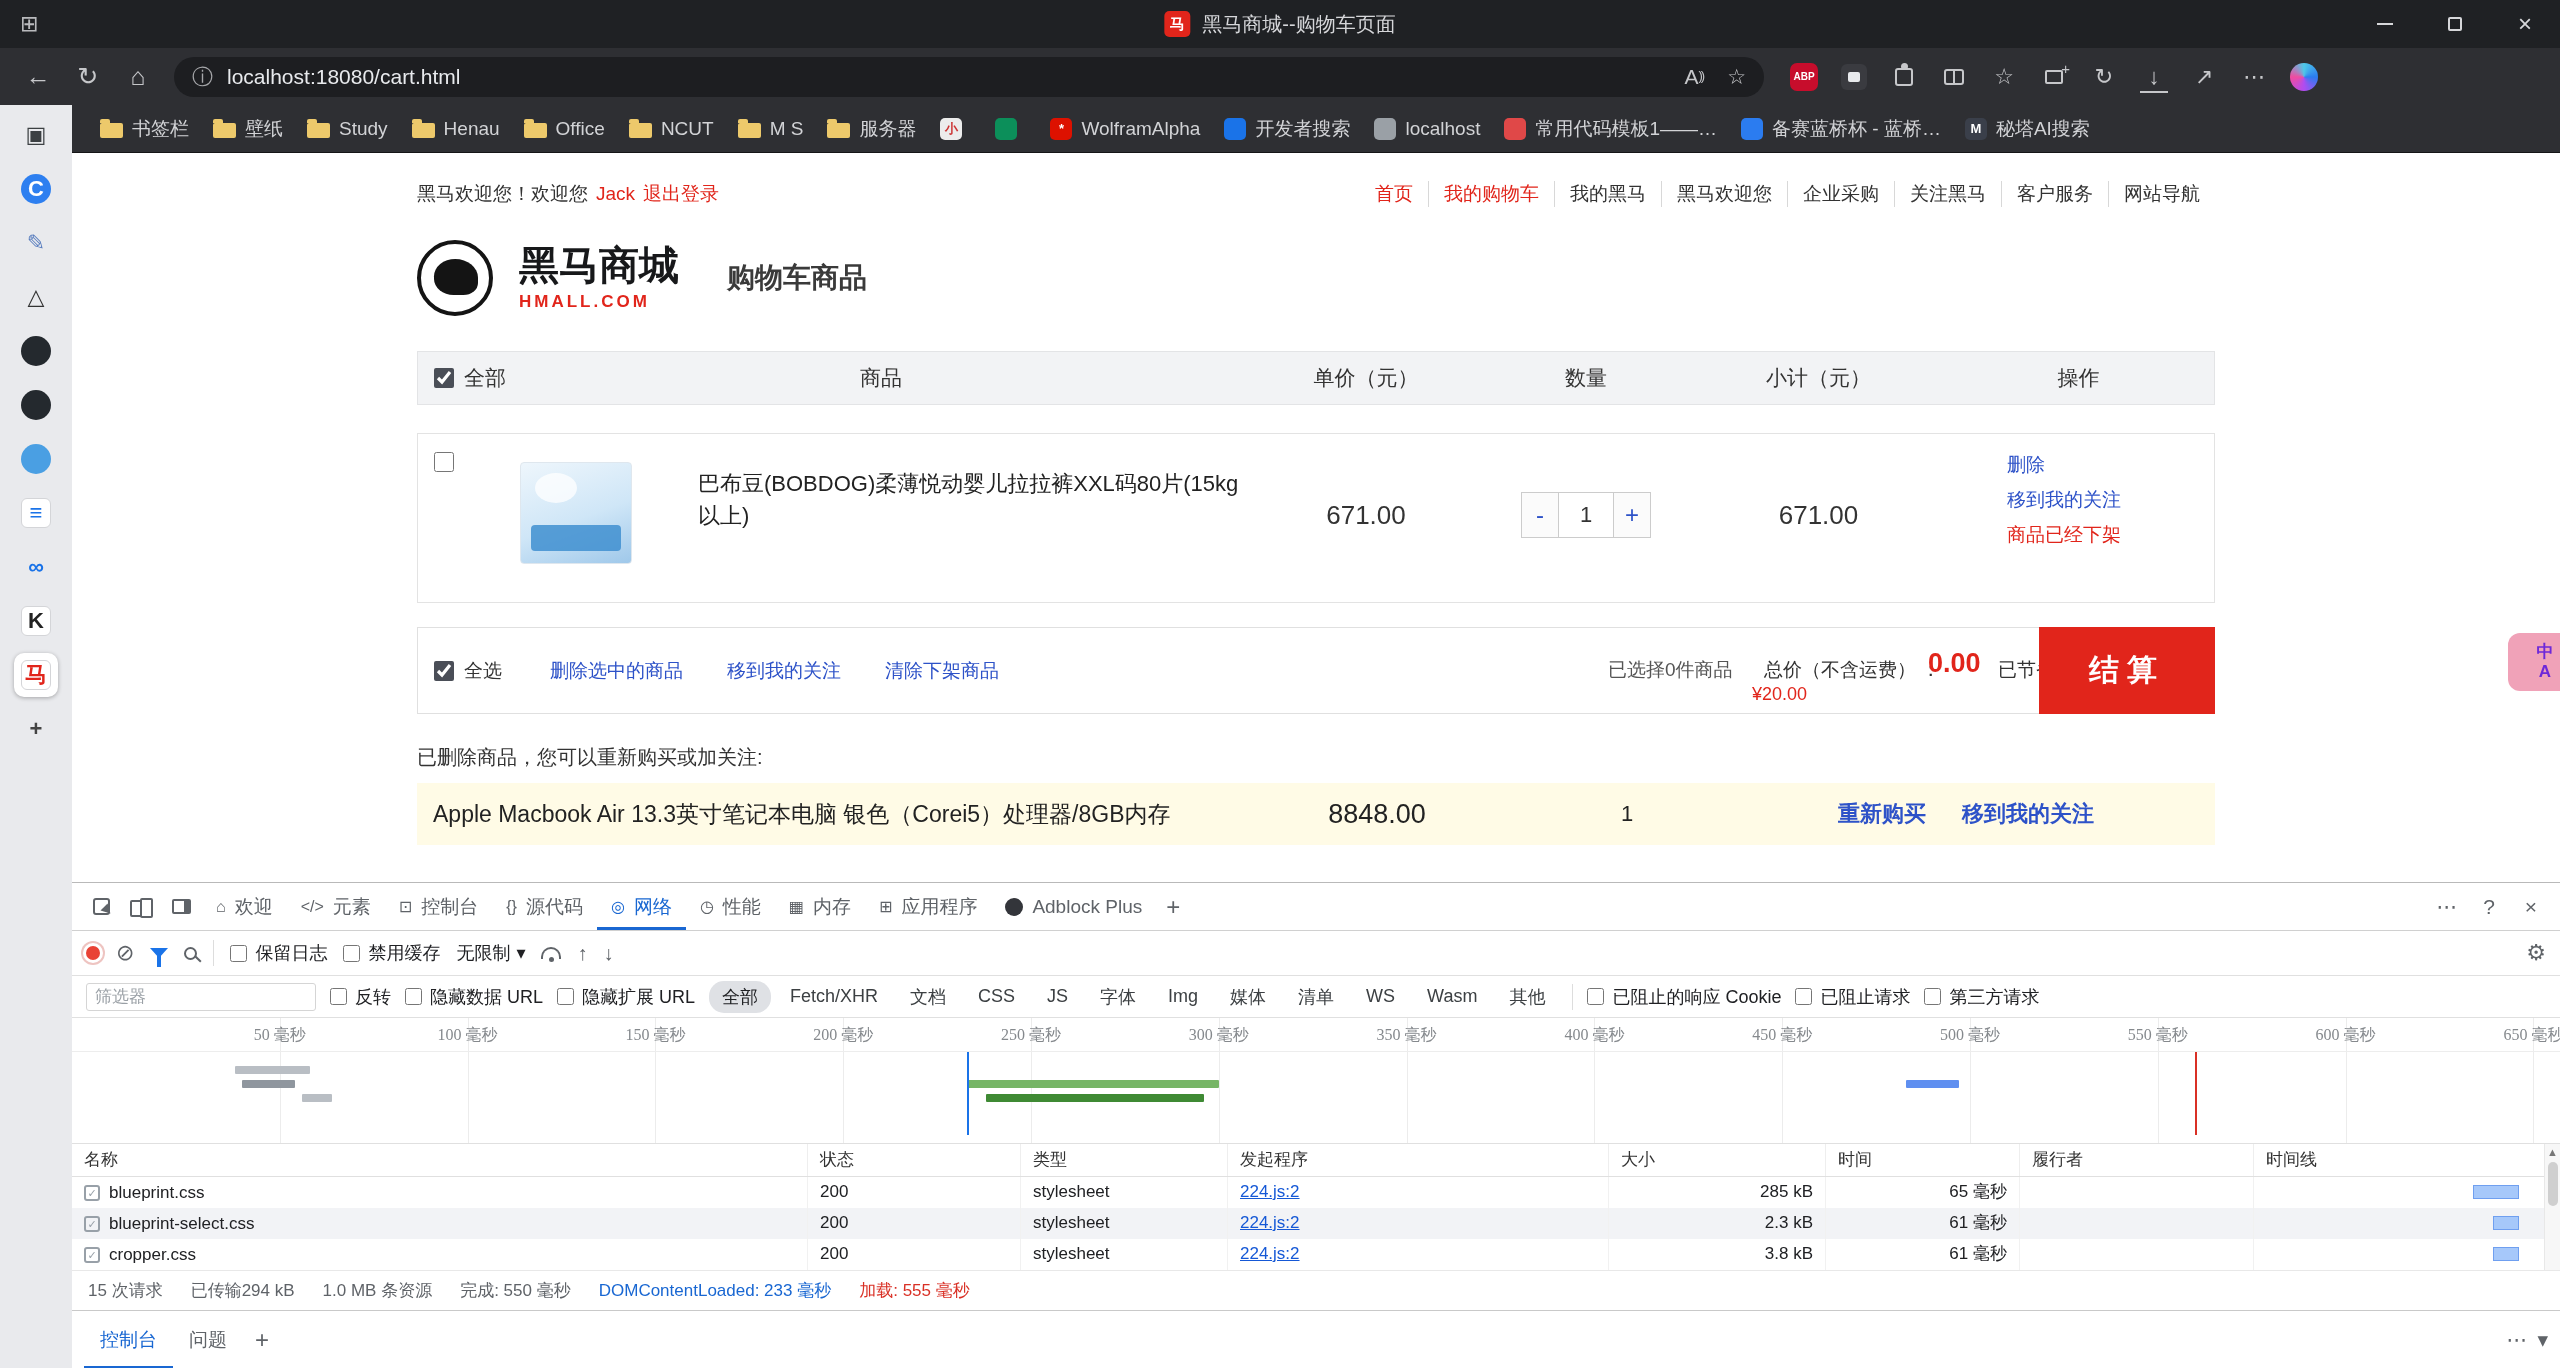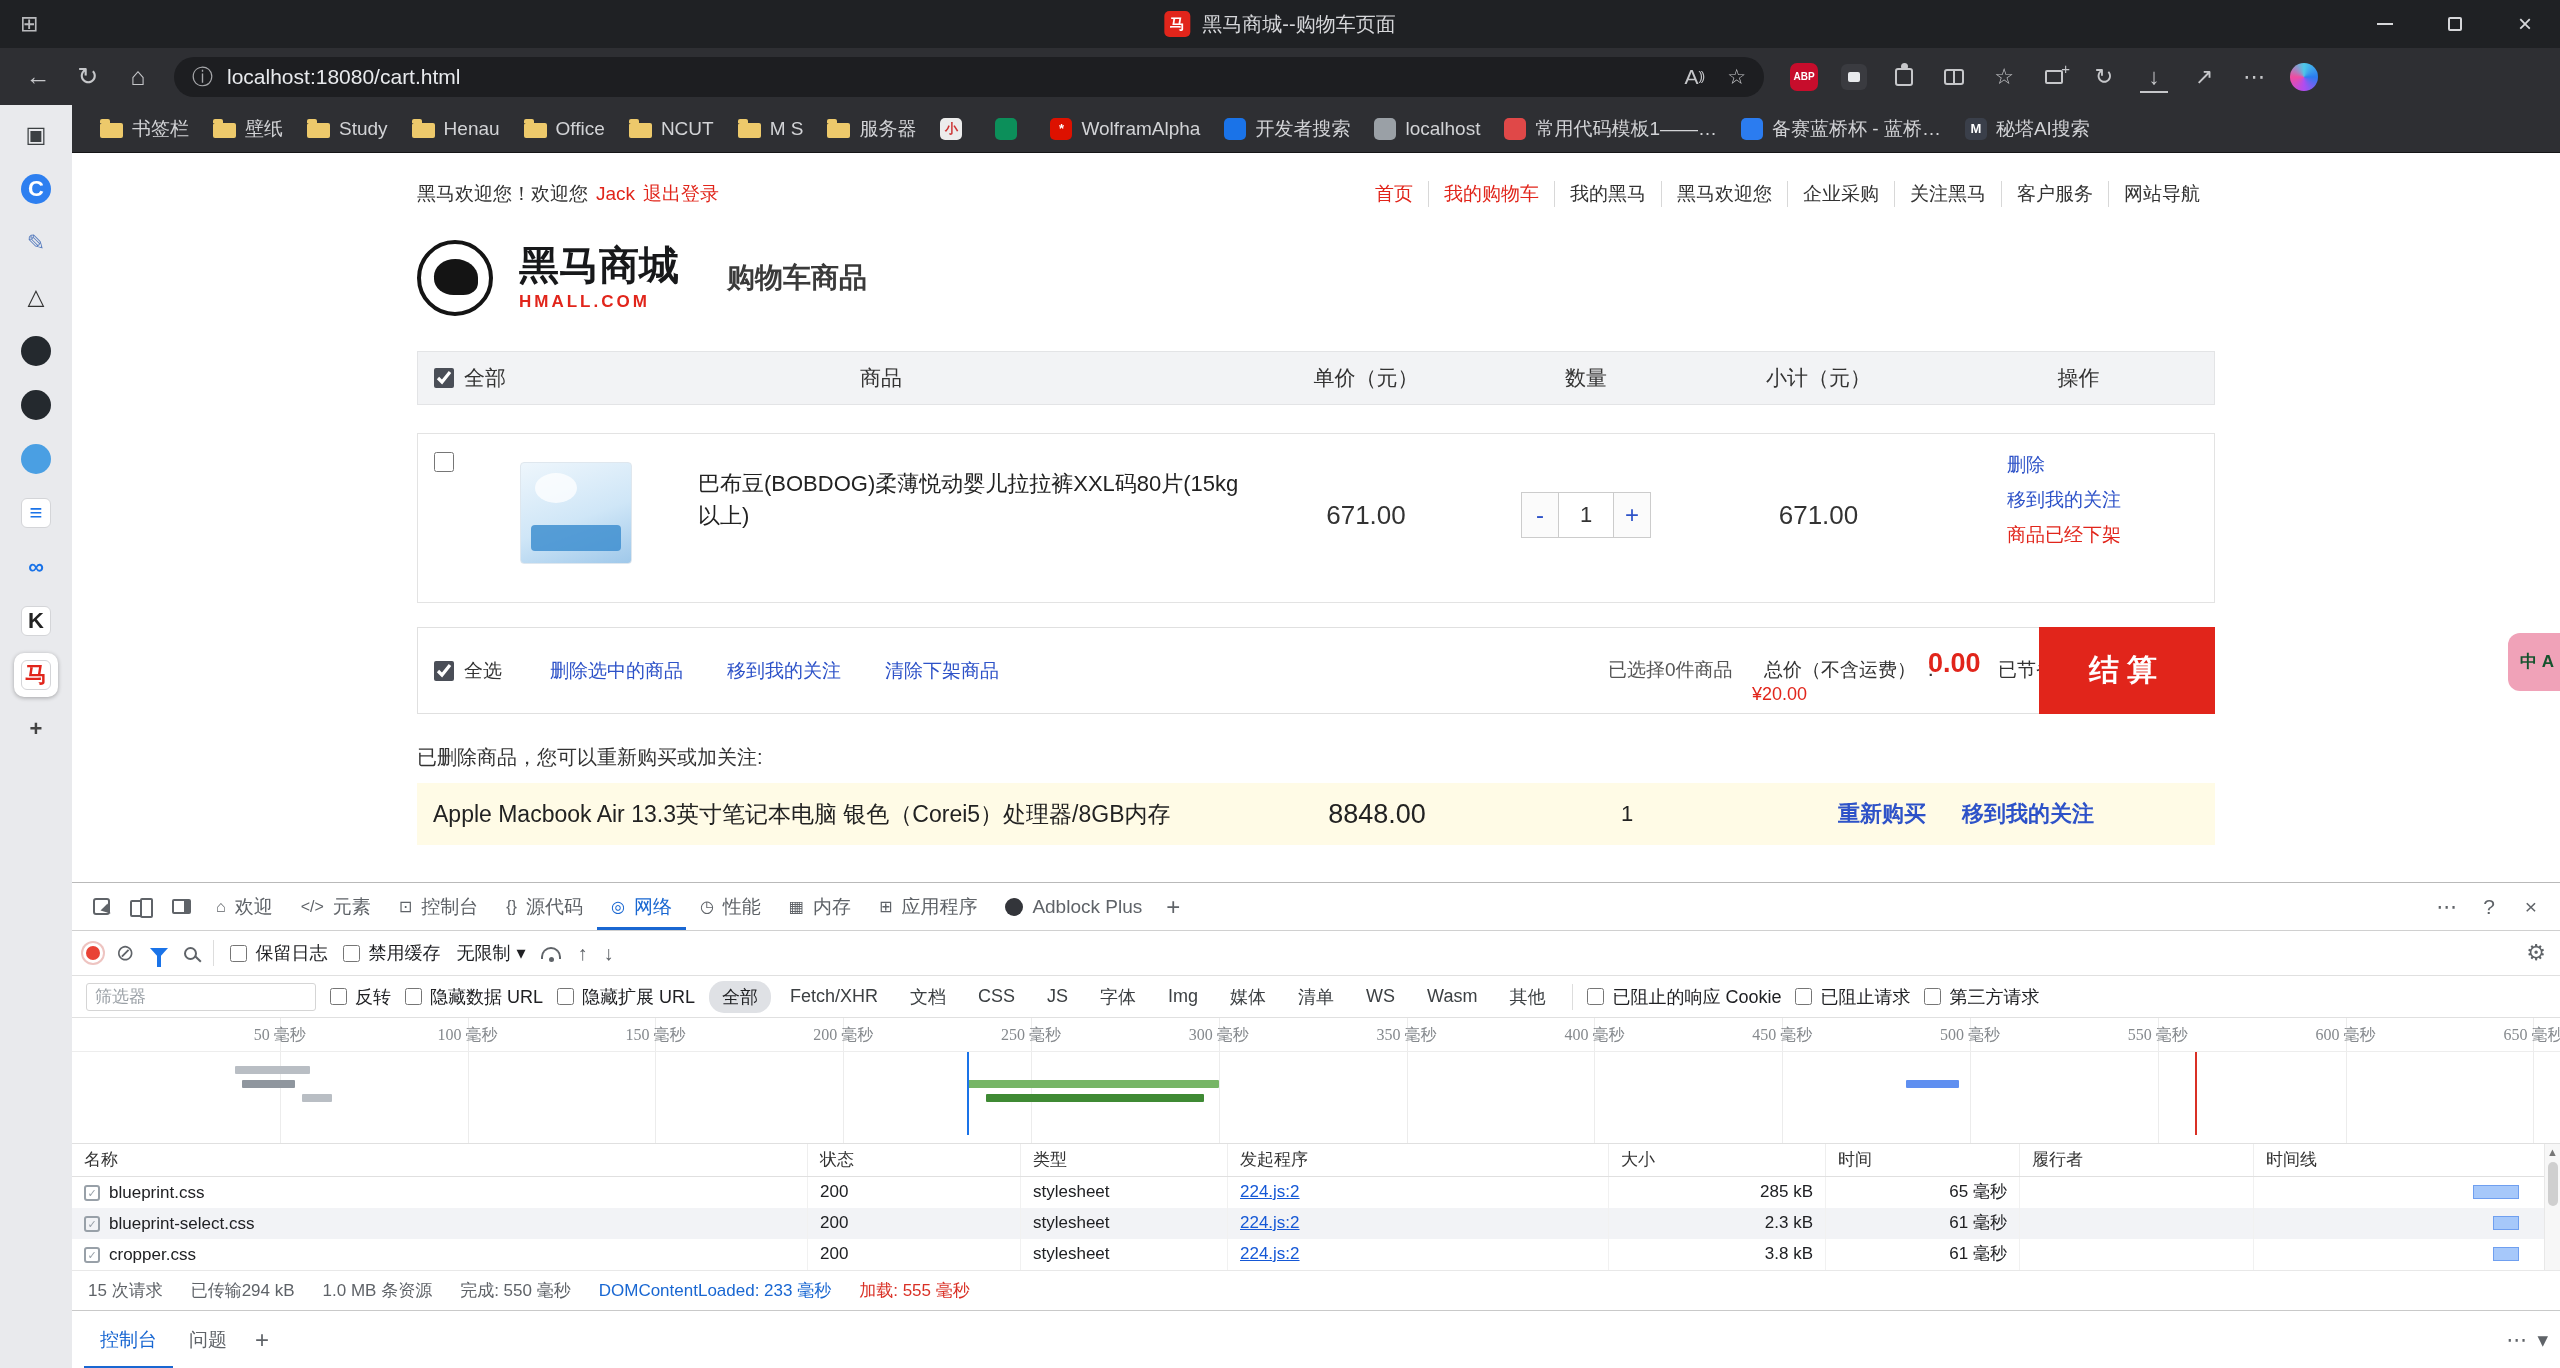--- a/index.html
+++ b/index.html
@@ -109,21 +109,21 @@
   .sum-saved-label { left:1580px; top:29px; }
   .sum-saved { left:1334px; top:56px; font-size:18px; color:#e1251b; }
   .checkout { position:absolute; right:-1px; top:-1px; bottom:-1px; width:176px; background:#e1251b; border:none; color:#fff; font-size:30px; font-weight:bold; letter-spacing:8px; cursor:pointer; }
 
   .deleted-note { margin-top:30px; font-size:20px; color:#333; }
   .deleted-row { margin-top:12px; height:62px; background:#fffbe6; position:relative; display:flex; align-items:center; font-size:23px; color:#222; }
   .del-title { padding-left:16px; }
   .del-price { position:absolute; left:880px; width:160px; text-align:center; font-size:27px; }
   .del-qty { position:absolute; left:1190px; width:40px; text-align:center; font-size:22px; }
   .del-actions { position:absolute; left:1421px; display:flex; gap:36px; font-size:22px; font-weight:bold; }
-  .float-widget { position:absolute; right:0; top:480px; width:52px; height:58px; background:#f0a2b8; border-radius:12px 0 0 12px; color:#14532d; font-size:17px; font-weight:bold; display:flex; align-items:center; justify-content:center; text-align:center; line-height:1.15; padding-left:6px; }
+  .float-widget { position:absolute; right:0; top:480px; width:52px; height:58px; background:#f0a2b8; border-radius:12px 0 0 12px; color:#6d28d9; font-size:17px; font-weight:bold; display:flex; align-items:center; justify-content:center; text-align:center; line-height:1.15; padding-left:22px; }
 
   
   .devtools { height:486px; background:#fff; border-top:1px solid #b9b9b9; display:flex; flex-direction:column; font-size:19px; color:#333; }
   .dt-tabbar { height:48px; flex:0 0 auto; display:flex; align-items:center; border-bottom:1px solid #d0d0d0; padding:0 10px; }
   .dt-icbtn { width:38px; height:38px; display:flex; align-items:center; justify-content:center; margin-right:2px; }
   .ic-inspect { width:17px; height:17px; border:2px solid #5f6368; border-radius:3px; position:relative; }
   .ic-inspect::after { content:""; position:absolute; right:-6px; bottom:-6px; border:5px solid transparent; border-top:9px solid #5f6368; transform:rotate(-45deg); }
   .ic-device { position:relative; width:23px; height:17px; }
   .ic-device::before { content:""; position:absolute; left:0; top:2px; width:15px; height:13px; border:2px solid #5f6368; border-radius:2px; }
   .ic-device::after { content:""; position:absolute; right:0; top:0; width:9px; height:16px; border:2px solid #5f6368; border-radius:2px; background:#fff; }

